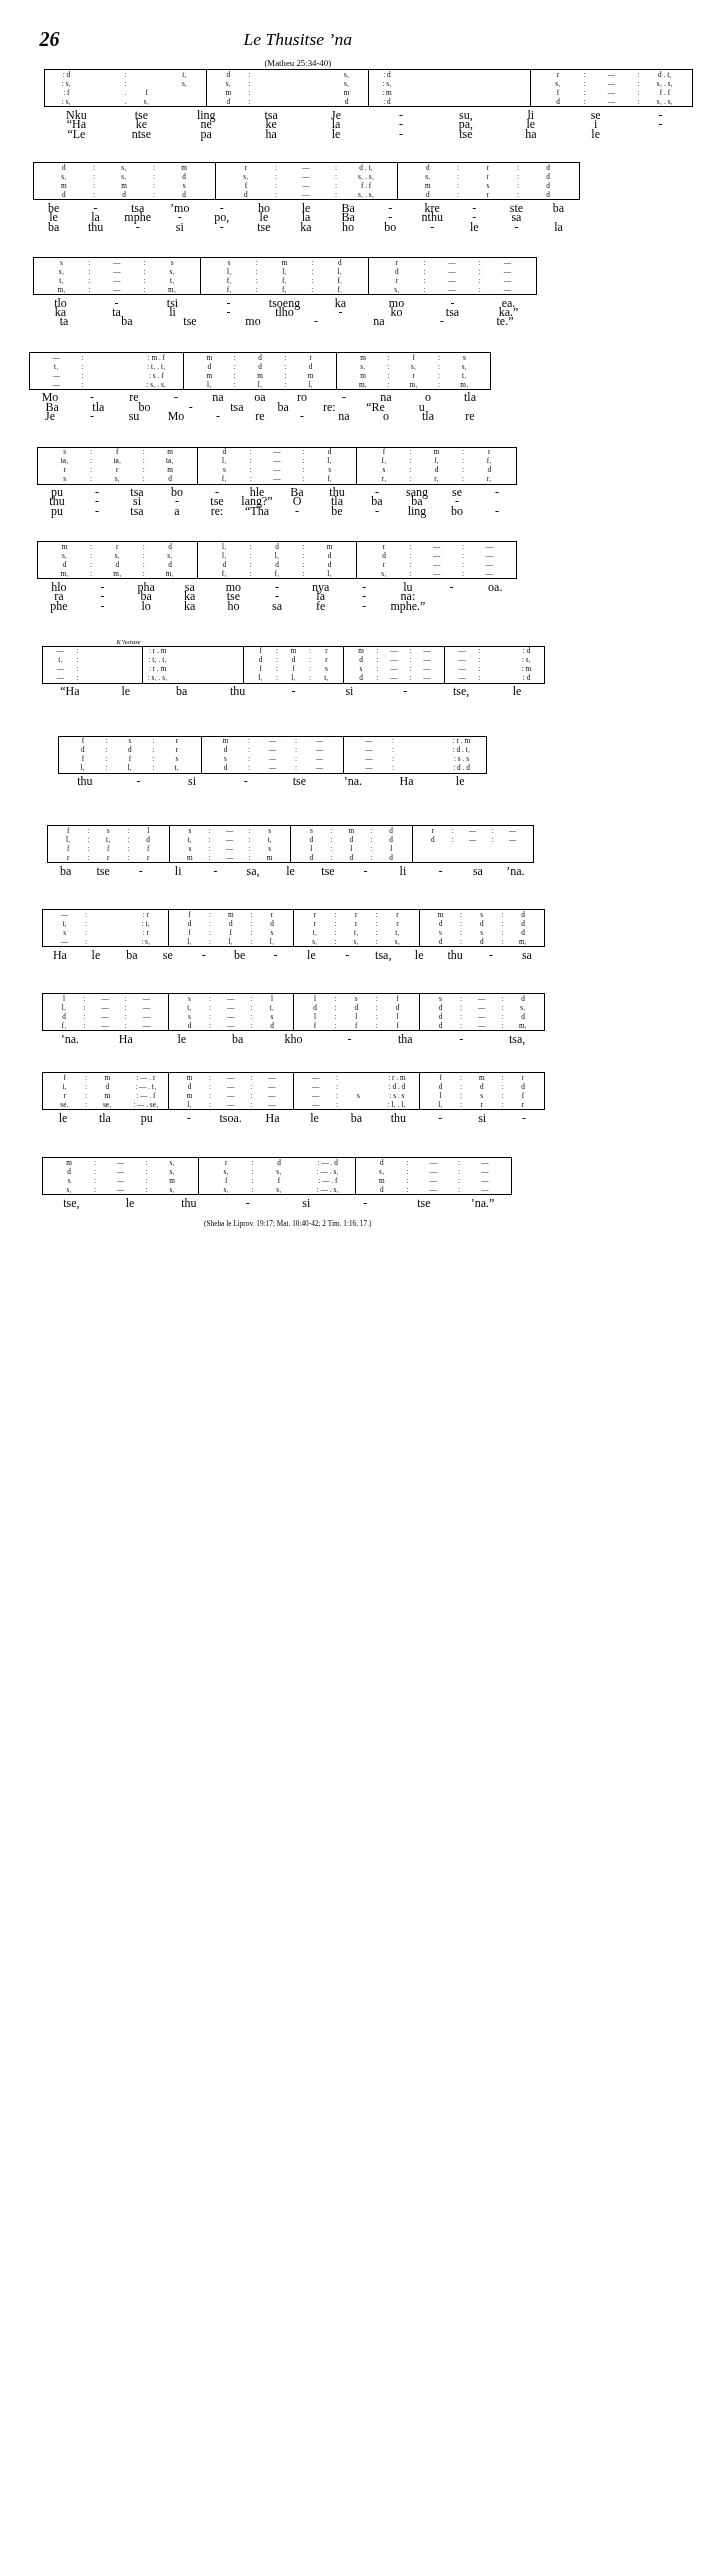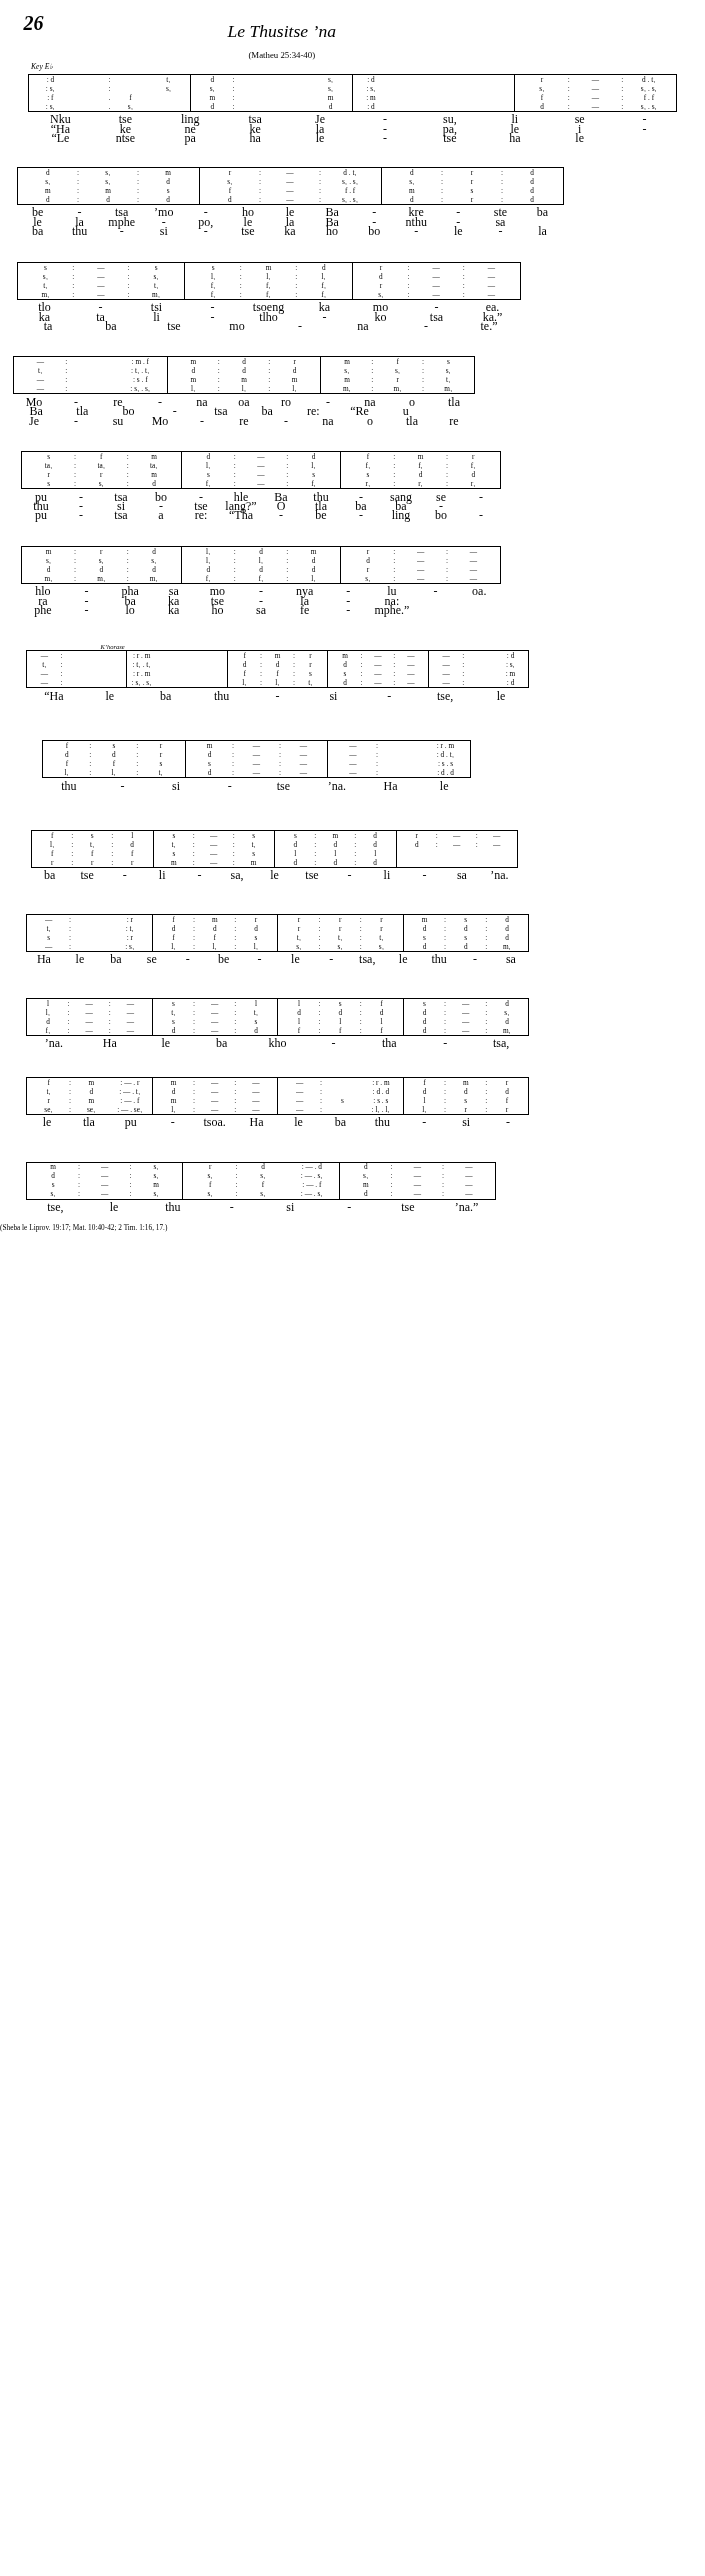--- a/index.html
+++ b/index.html
@@ -1,53 +1,49 @@
 <!DOCTYPE html>
 <html style="font-size:9.4px"><head>
 <meta charset="utf-8">
 <style>
   html,body{margin:0;padding:0;background:#ffffff;}
   body{width:705px;font-family:"Liberation Serif", serif;color:#000;}
-  .page{width:567px;position:relative;padding:0;}
+  .page{width:567px;position:relative;padding:16px;}
   .hdr{display:flex;align-items:flex-start;padding:13px 23.5px 0 23.5px;}
   .hymn-no{font-family:"Liberation Serif",serif;font-style:italic;font-weight:bold;font-size:20px;line-height:1;}
   .title-wrap{flex:1;text-align:center;margin-left:-23.5px;}
-  .hymn-title{font-family:"Liberation Serif",serif;font-style:italic;font-size:17.6px;font-weight:normal;margin-top:8px;}
+  .hymn-title{font-family:"Liberation Serif",serif;font-style:italic;font-size:17.6px;font-weight:normal;}
   .hymn-sub{font-size:8.8px;margin-top:8px;}
   .keyline{padding:2.4px 0 1.2px 31px;font-size:7.6px;font-style:italic;}
   .sysblock{margin:0 auto;}
   .staff{border:0.9px solid #000;display:flex;box-sizing:border-box;}
   .bar{flex:1;border-right:0.7px solid #000;padding:0;box-sizing:border-box;}
   .bar:last-child{border-right:none;}
   .vrow{display:flex;align-items:center;height:9px;padding:0 2.4px;box-sizing:border-box;}
   .cell{flex:1;text-align:center;font-family:"Liberation Serif",serif;font-size:7.3px;line-height:1;white-space:nowrap;}
   .cell.sep{flex:0 0 4.1px;}
   .lyrics{padding-top:3.5px;}
   .lyricline{display:flex;font-size:12px;line-height:9.4px;padding-left:0;}
   .lyricline .lw{flex:1;text-align:center;white-space:nowrap;}
   .khorus{font-size:6.5px;font-style:italic;padding-left:3.5px;margin-bottom:0.6px;}
-  .footer{font-size:7.3px;text-align:left;padding:10.6px 23.5px 10.6px 0;}
+  .footer{font-size:7.3px;text-align:center;padding:10.6px 23.5px 10.6px 0;}
 </style>
 </head>
 <body>
 
 <div class="page">
 
   <div class="hdr">
     <div class="hymn-no">26</div>
     <div class="title-wrap">
       <div class="hymn-title">Le Thusitse ’na</div>
       <div class="hymn-sub">(Matheu 25:34-40)</div>
     </div>
   </div>
 
-  <div class="keyline">
-    <span>Key</span>
-    <span>E♭</span>
-  </div>
 
   <div id="systems">
       <div class="sysblock" style="width: 649px; margin-left: 28px; margin-top: 1.2px;">
         <div class="staff">
           <div class="bar">
             <div class="vrow">
               <span class="cell">: d</span>
               <span class="cell"></span>
               <span class="cell sep">:</span>
               <span class="cell"></span>

